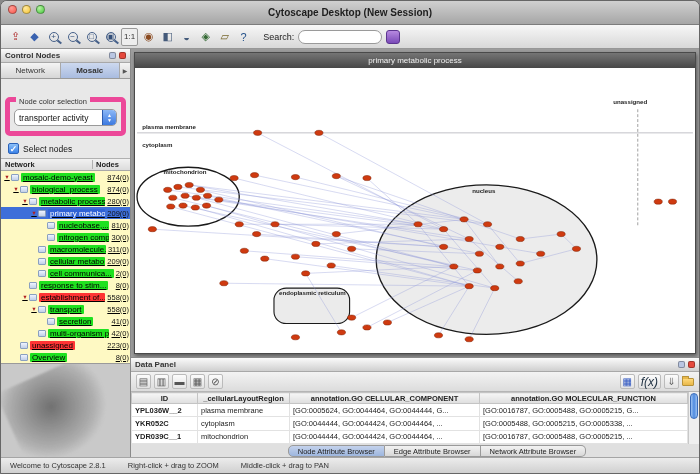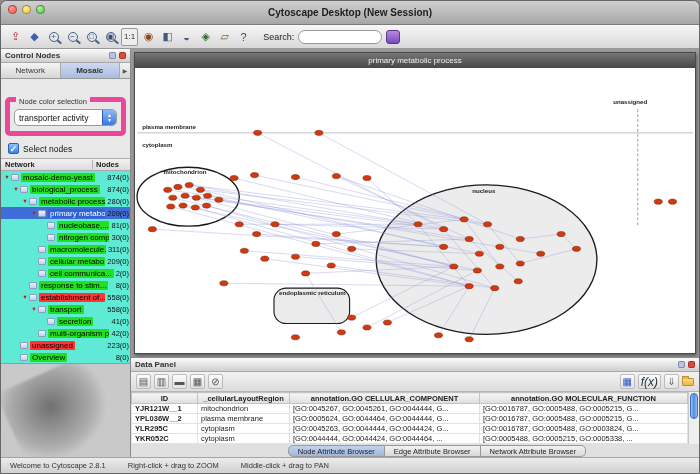--- a/index.html
+++ b/index.html
@@ -67,21 +67,21 @@
     color:#fff; font-size:5px; line-height:5px; border-left:1px solid #2d5cb0; }
   .checkbox-row { display:flex; align-items:center; gap:4px; padding:5px 7px 4px; font-size:8.5px; color:#111; }
   .checkbox { width:11px; height:11px; border-radius:2px; border:1px solid #2b62b8;
     background:linear-gradient(#8cc0f8,#3b82e8); color:#fff; font-size:9px; line-height:10px;
     text-align:center; font-weight:bold; }
   .tree-colhead { height:13px; flex:none; display:flex; align-items:center;
     background:linear-gradient(#f2f2f2,#dcdcdc); border-top:1px solid #b0b0b0;
     border-bottom:1px solid #a8a8a8; font-size:7.5px; font-weight:bold; color:#222; }
   .tree-colhead .c1 { flex:1; padding-left:4px; }
   .tree-colhead .c2 { width:38px; border-left:1px solid #b0b0b0; padding-left:3px; }
-  .tree { flex:none; background:#5eead4; font-size:8px; overflow:hidden; }
+  .tree { flex:none; background:#fef9c3; font-size:8px; overflow:hidden;text-decoration:underline; }
   .tree-row { height:12px; display:flex; align-items:center; white-space:nowrap; padding-right:1px; }
   .tree-row.selected { background:#3e6fd9; }
   .indent { flex:none; }
   .twisty { width:8px; flex:none; font-size:5.5px; color:#b02020; text-align:center; }
   .node-icon { width:8px; height:7px; flex:none; margin-right:2px;
     background:linear-gradient(#eef3ff,#c2d0e8); border:1px solid #8aa0c0; border-radius:1px; }
   .tree-label { padding:0 2px; border-radius:1px; color:#000; overflow:hidden; max-width:76px; }
   .tree-label.bg-green { background:#1fe11f; }
   .tree-label.bg-red { background:#ff3434; }
   .tree-label.bg-selected { background:#2f62d6; color:#fff; }
@@ -503,36 +503,24 @@
             <thead>
                 <tr>
                   <th>ID</th>
                   <th>_cellularLayoutRegion</th>
                   <th>annotation.GO CELLULAR_COMPONENT</th>
                   <th>annotation.GO MOLECULAR_FUNCTION</th>
                 </tr>
               </thead>
             <tbody>
                 <tr>
-                  <td class="id-cell">YJR121W__1</td>
-                  <td>mitochondrion</td>
-                  <td>[GO:0045267, GO:0045261, GO:0044444, G...</td>
-                  <td>[GO:0016787, GO:0005488, GO:0005215, G...</td>
-                </tr>
-                <tr>
                   <td class="id-cell">YPL036W__2</td>
                   <td>plasma membrane</td>
                   <td>[GO:0005624, GO:0044464, GO:0044444, G...</td>
                   <td>[GO:0016787, GO:0005488, GO:0005215, G...</td>
-                </tr>
-                <tr>
-                  <td class="id-cell">YLR295C</td>
-                  <td>cytoplasm</td>
-                  <td>[GO:0045263, GO:0044444, GO:0044424, G...</td>
-                  <td>[GO:0016787, GO:0005488, GO:0003824, G...</td>
                 </tr>
                 <tr>
                   <td class="id-cell">YKR052C</td>
                   <td>cytoplasm</td>
                   <td>[GO:0044444, GO:0044424, GO:0044464, ...</td>
                   <td>[GO:0005488, GO:0005215, GO:0005338, ...</td>
                 </tr>
                 <tr>
                   <td class="id-cell">YDR039C__1</td>
                   <td>mitochondrion</td>

